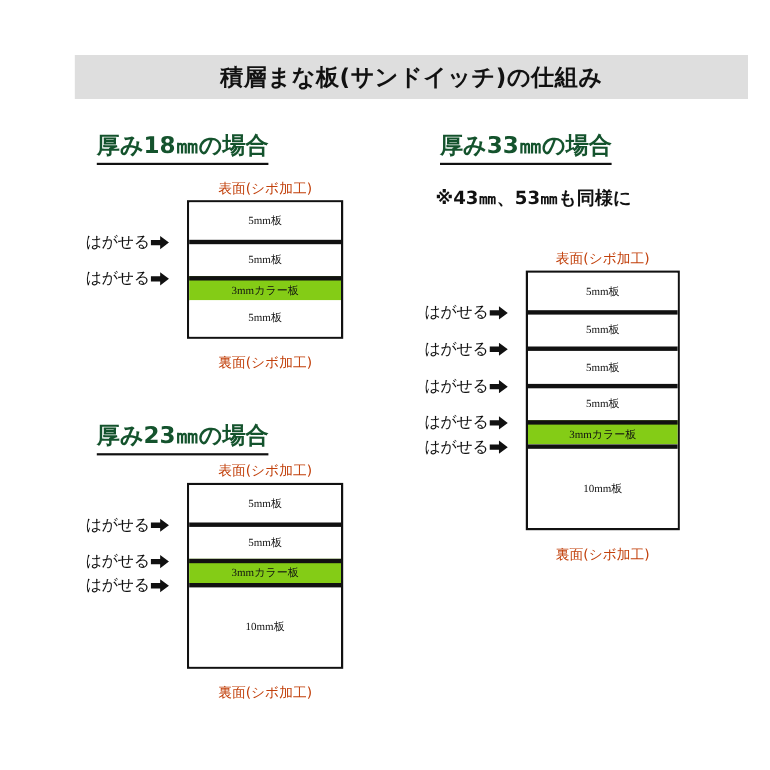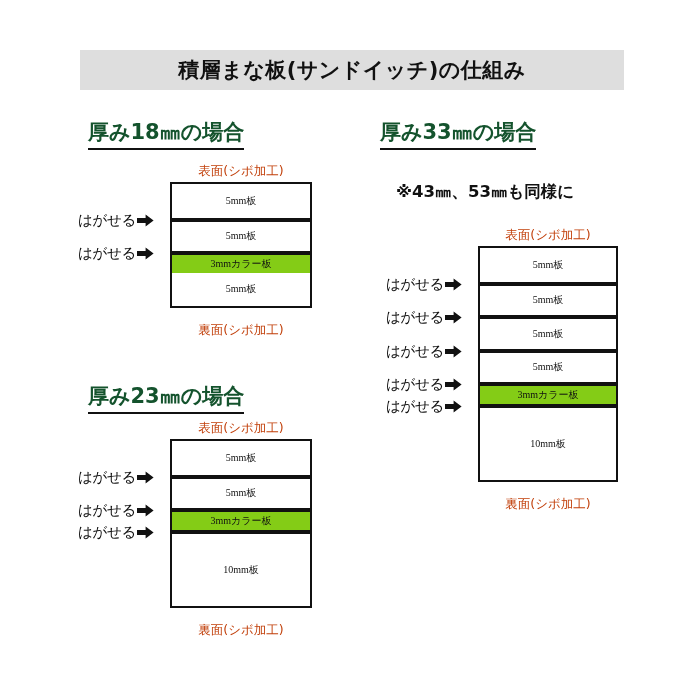--- a/index.html
+++ b/index.html
@@ -8,23 +8,23 @@
     background: #ffffff;
     font-family: "DejaVu Sans", "Liberation Sans", sans-serif;
     position: relative;
     overflow: hidden;
   }
 
   
   .title-banner {
     position: absolute;
     left: 68px; top: 50px;
-    width: 544px; height: 40px;
+    width: 612px; height: 40px;
     background: #dedede;
-    display: flex; align-items: center; justify-content: center; margin-left: 12px;
+    display: flex; align-items: center; justify-content: center;
   }
   .title-text {
     font-size: 21px;
     font-weight: bold;
     color: #111;
     letter-spacing: 0.5px;
   }
 
   
   .section-heading {
@@ -185,23 +185,23 @@
     <div class="peel" style="left: -92px; top: 112px;">
       <span class="peel-text">はがせる</span>
       <span>
         <svg class="peel-arrow" viewBox="0 0 17 14" xmlns="http://www.w3.org/2000/svg">
           <path d="M0 4.6 H8.6 V1 L16.6 7 L8.6 13 V9.4 H0 Z" fill="#111"></path>
         </svg>
       </span>
     </div>
   </div>
 
-<div class="section-heading" style="left:380px; top:118px;">厚み33㎜の場合</div>
-
-<div class="section-note" style="left:396px; top:168px;margin-top:12px;">
+<div class="section-heading" style="left:400px; top:118px;">厚み33㎜の場合</div>
+
+<div class="section-note" style="left:396px; top:168px;">
   <span>※43㎜、53㎜も同様に</span>
 </div>
 
 <div class="stack" id="stack-33" style="left:478px; top:227px; width:140px;">
   <div class="face-label top">表面(シボ加工)</div>
   <div class="stack-box">
       <div class="layer" style="height: 34px;">
         <span class="layer-label">5mm板</span>
       </div>
       <div class="layer sep-top" style="height: 33px;">

